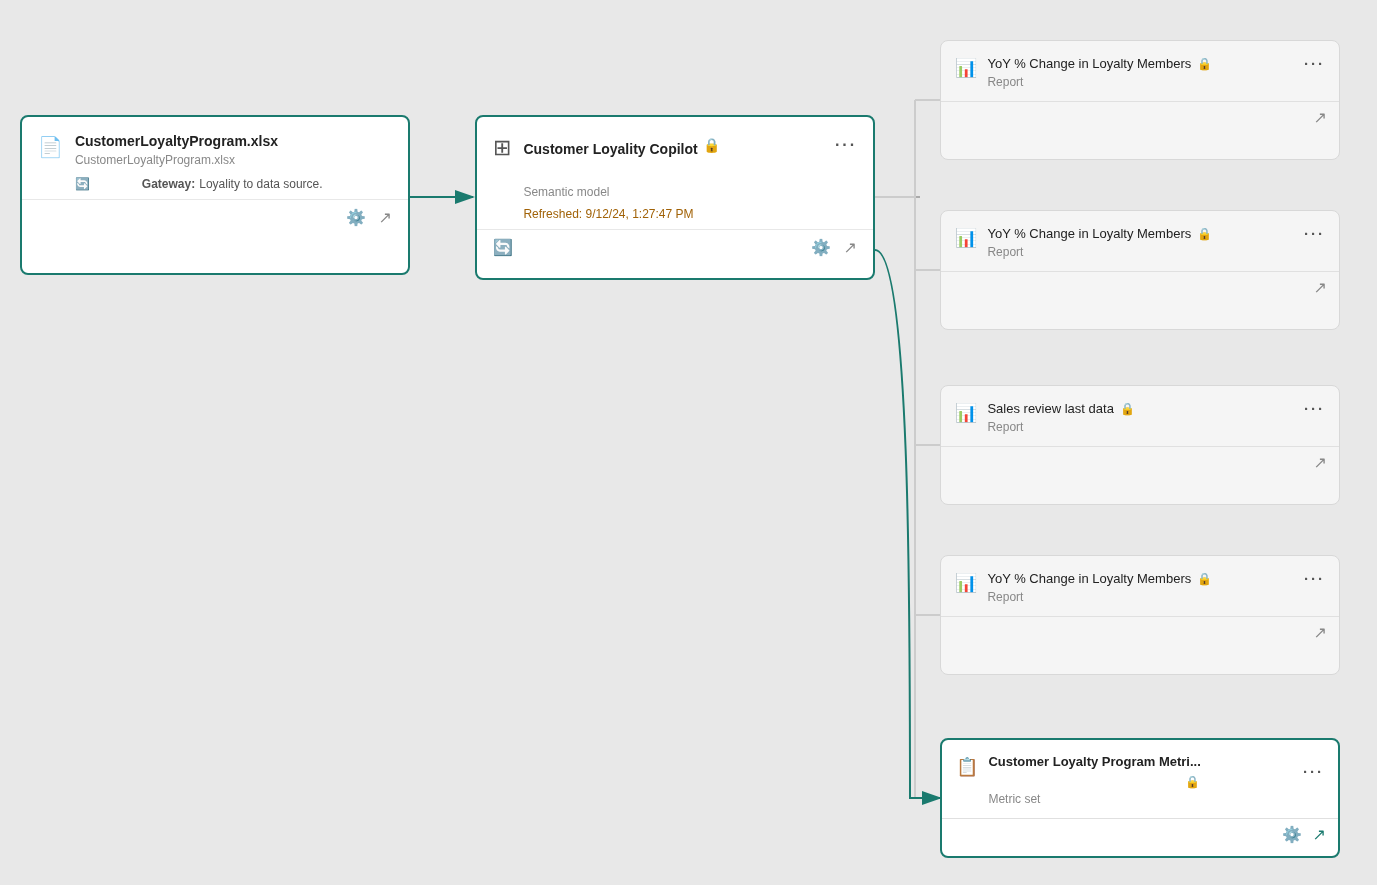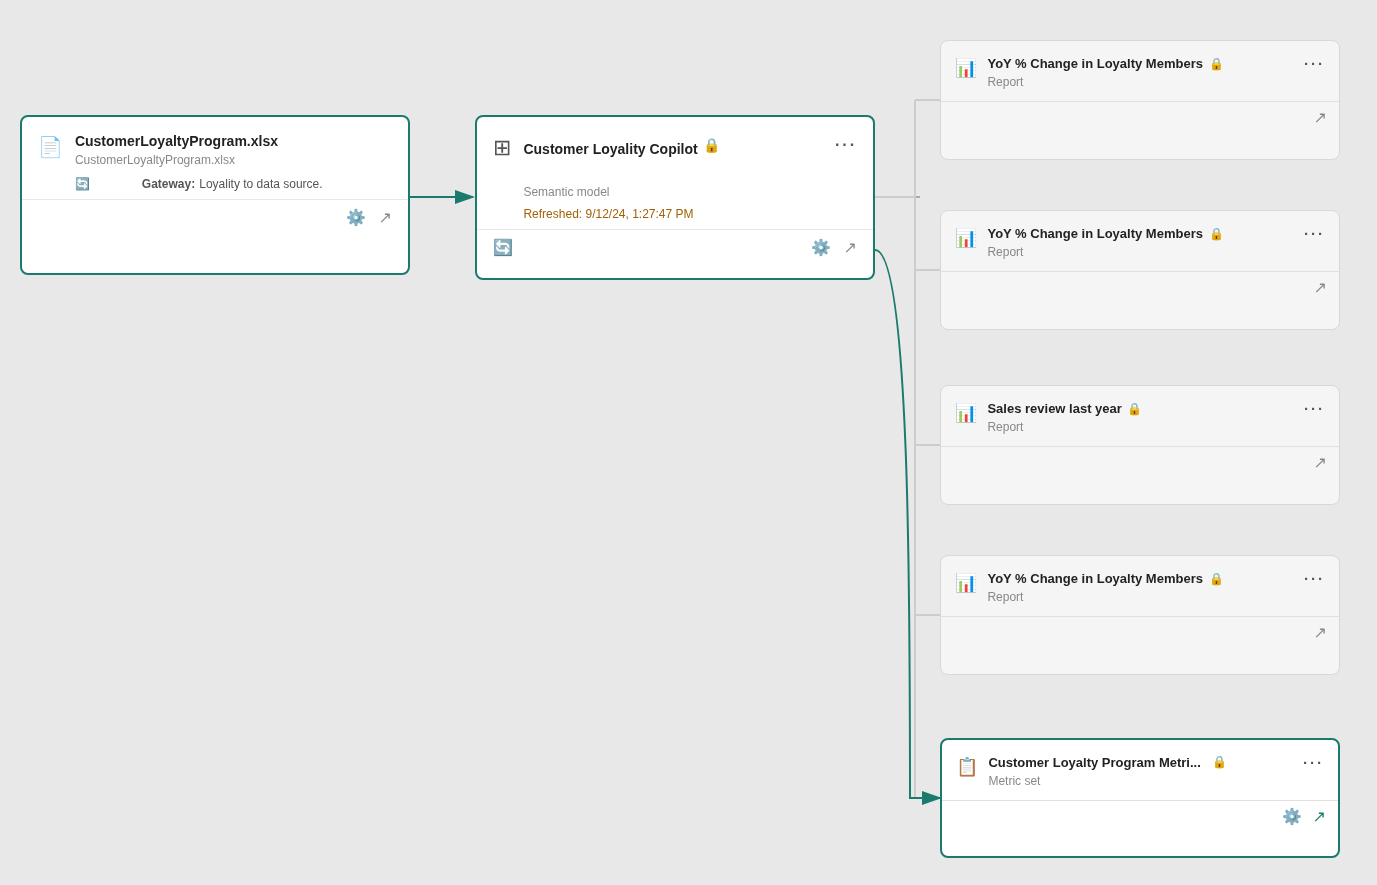--- a/index.html
+++ b/index.html
@@ -164,21 +164,21 @@
       align-items: center;
       justify-content: space-between;
     }
     .report-card .rcard-title-group {
       display: flex;
       align-items: center;
       gap: 6px;
     }
     .report-card .rcard-title {
       font-size: 13px;
-      font-weight: 700;
+      font-weight: 400;
       color: #222;
     }
     .report-card .rcard-lock {
       font-size: 12px;
       color: #888;
     }
     .report-card .rcard-menu {
       font-size: 15px;
       color: #555;
       cursor: pointer;
@@ -220,22 +220,23 @@
     .metric-card .mcard-info {
       flex: 1;
     }
     .metric-card .mcard-header {
       display: flex;
       align-items: center;
       justify-content: space-between;
     }
     .metric-card .mcard-title-group {
       display: flex;
-      align-items: flex-start;
-      gap: 12px;
+      align-items: flex-end;
+      gap: 6px;
+      flex-direction: column;
     }
     .metric-card .mcard-title {
       font-size: 13px;
       font-weight: 600;
       color: #222;
     }
     .metric-card .mcard-lock {
       font-size: 12px;
       color: #888;
     }
@@ -379,21 +380,21 @@
       <span class="footer-icon">↗</span>
     </div>
   </div>
 
   <div class="report-card" style="left:940px; top:385px;">
     <div class="rcard-body">
       <div class="rcard-icon">📊</div>
       <div class="rcard-info">
         <div class="rcard-header">
           <div class="rcard-title-group">
-            <span class="rcard-title">Sales review last year</span>
+            <span class="rcard-title">Sales review last data</span>
             <span class="rcard-lock">🔒</span>
           </div>
           <span class="rcard-menu icon-dots">···</span>
         </div>
         <div class="rcard-type">Report</div>
       </div>
     </div>
     <div class="rcard-footer">
       <span class="footer-icon">↗</span>
     </div>

